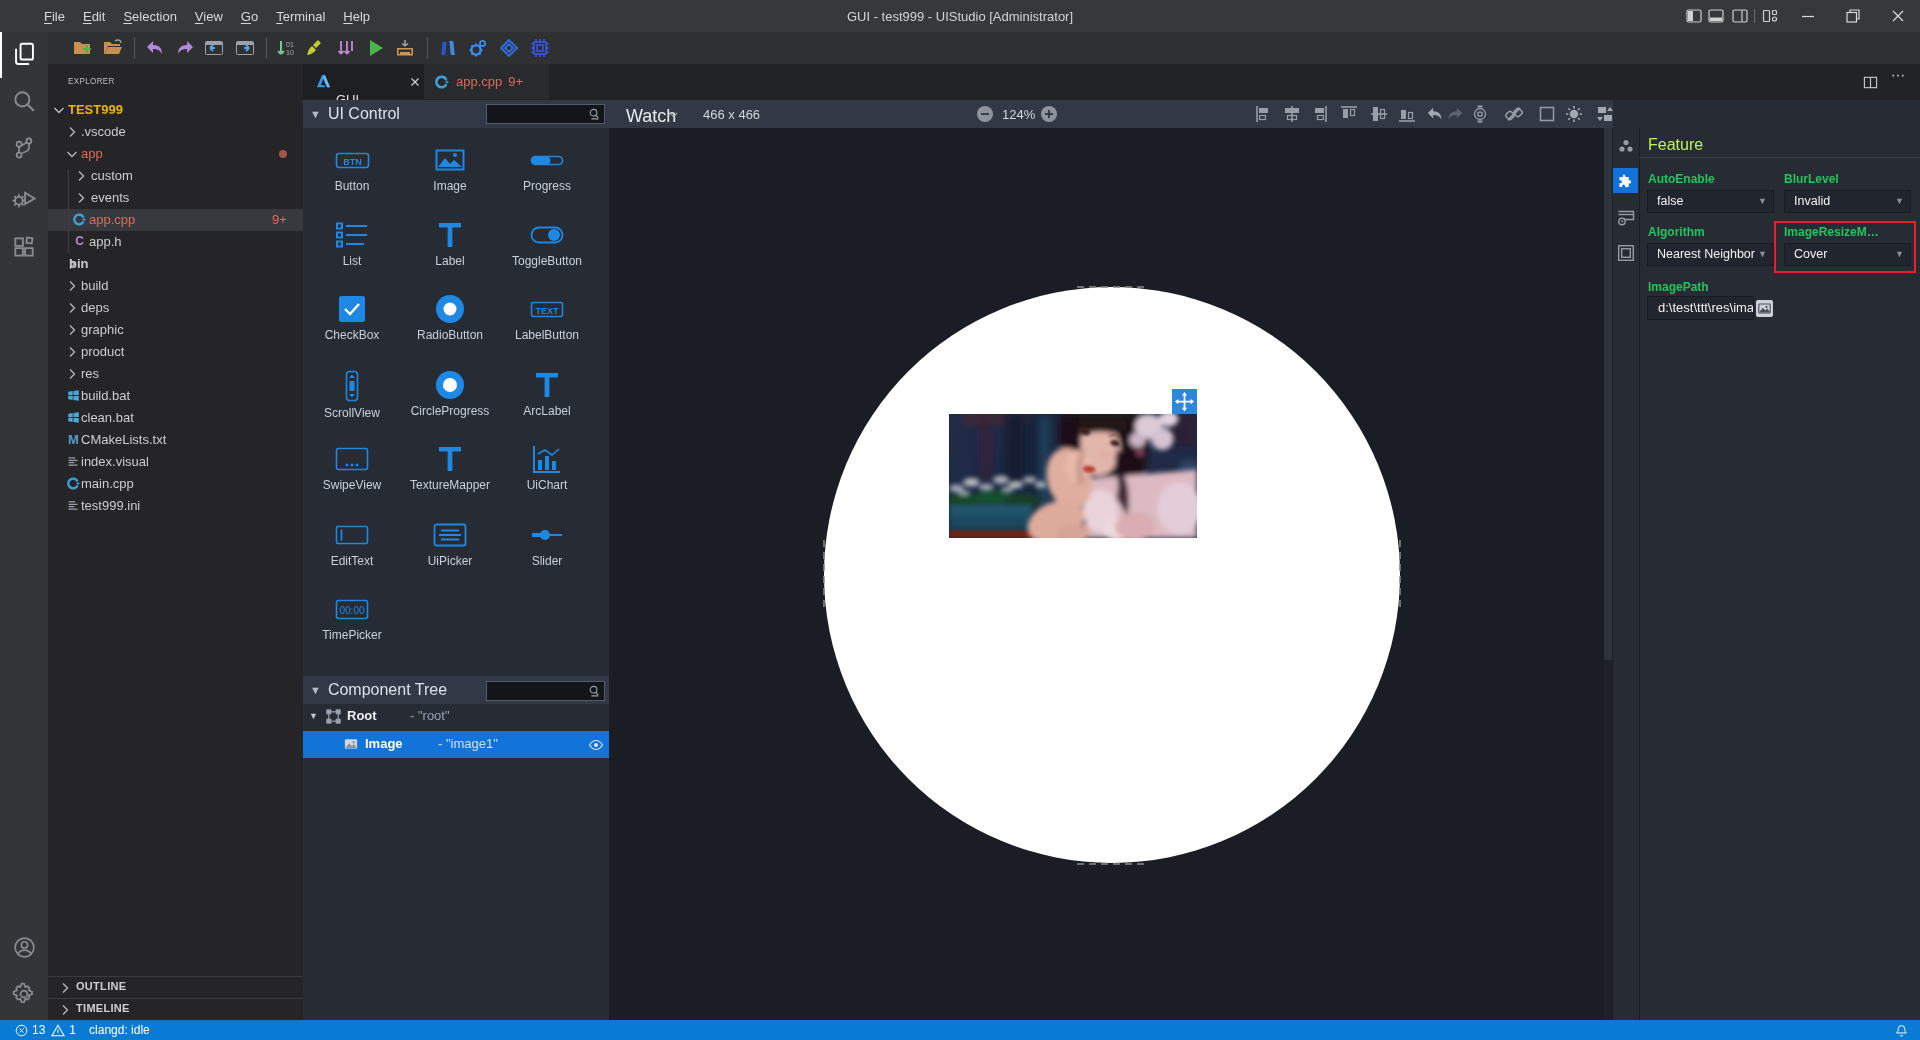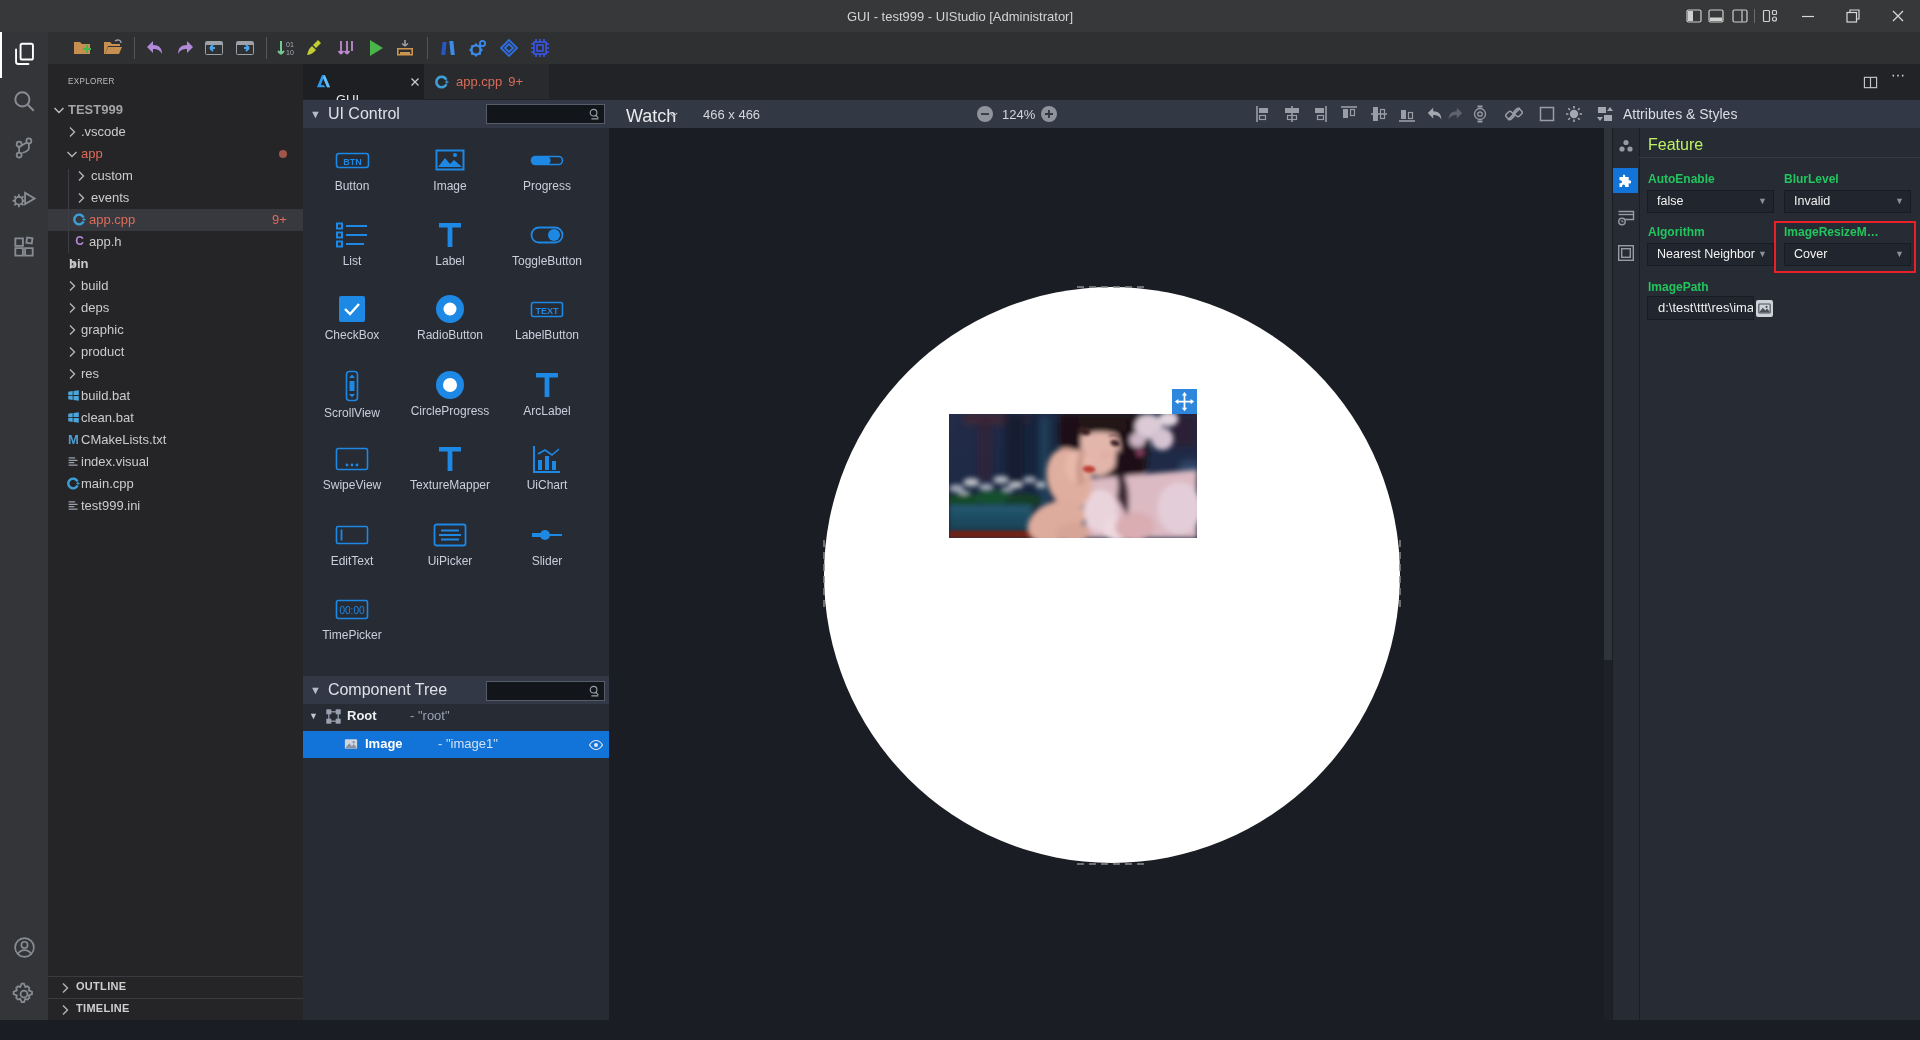--- a/index.html
+++ b/index.html
@@ -46,20 +46,29 @@
   .rplabel{position:absolute;font-size:12px;font-weight:bold;color:#22c55e;}
   .dropdown{position:absolute;width:127px;height:23px;background:#21252d;border:1px solid #181b21;box-sizing:border-box;color:#f2f2f2;font-size:12.5px;line-height:21px;padding-left:9px;white-space:nowrap;}
   .dropdown .dd{position:absolute;right:6px;top:0;color:#8a8f99;font-size:9px;line-height:21px;}
   
   #statusbar{left:0;top:1020px;width:1920px;height:20px;background:#0a7bd4;color:#fff;font-size:12px;display:flex;align-items:center;}
 </style>
 </head>
 <body>
 <div id="app">
   <div class="abs" id="titlebar"></div>
+  <div class="abs" id="menus">
+    <span><u>F</u>ile</span>
+      <span><u>E</u>dit</span>
+      <span><u>S</u>election</span>
+      <span><u>V</u>iew</span>
+      <span><u>G</u>o</span>
+      <span><u>T</u>erminal</span>
+      <span><u>H</u>elp</span>
+  </div>
   <div class="abs" id="wintitle">GUI - test999 - UIStudio [Administrator]</div>
   <div class="abs" id="winicons" style="left:1670px;top:0;width:250px;height:32px;">
     <svg class="abs" style="left:16px;top:8px" width="16" height="16" viewBox="0 0 16 16">
         <rect x="1" y="2" width="14" height="12" rx="1.5" fill="none" stroke="#d0d0d0" stroke-width="1.2"></rect>
         <path fill="#d0d0d0" d="M2 3h5v10H2z"></path>
       </svg>
     <svg class="abs" style="left:38px;top:8px" width="16" height="16" viewBox="0 0 16 16">
         <rect x="1" y="2" width="14" height="12" rx="1.5" fill="none" stroke="#d0d0d0" stroke-width="1.2"></rect>
         <path fill="#d0d0d0" d="M2 9.5h12V13H2z"></path>
       </svg>
@@ -214,21 +223,21 @@
       </div>
   </div>
   <div class="abs" id="sidebar">
     <div id="expl-head">EXPLORER</div>
     <div id="expl-dots" style="position:absolute;left:270px;top:8px;color:#cfcfcf;">⋯</div>
     <div class="tree" id="tree">
       <div class="trow">
           <svg class="twist" style="left:3px" viewBox="0 0 16 16">
             <path d="M3.5 6l4.5 4.5L12.5 6" fill="none" stroke="#c0c0c0" stroke-width="1.4"></path>
           </svg>
-          <span style="position:absolute;left:20px;font-weight:bold;color:#a3a3a3;">TEST999</span>
+          <span style="position:absolute;left:20px;font-weight:bold;color:#eab308;">TEST999</span>
         </div>
       <div class="trow">
           <svg class="twist" style="left:16px" viewBox="0 0 16 16">
             <path d="M6 3.5 10.5 8 6 12.5" fill="none" stroke="#b4b4b4" stroke-width="1.4"></path>
           </svg>
           <span style="position:absolute;left:33px;">.vscode</span>
         </div>
       <div class="trow">
           <svg class="twist" style="left:16px" viewBox="0 0 16 16">
             <path d="M3.5 6l4.5 4.5L12.5 6" fill="none" stroke="#b4b4b4" stroke-width="1.4"></path>
@@ -722,21 +731,20 @@
       </svg>
     <svg class="abs" style="left:987px;top:5px" width="18" height="18" viewBox="0 0 18 18">
         <g fill="#a4a9b1">
           <rect x="2" y="2" width="8" height="6"></rect>
           <rect x="8" y="10" width="8" height="6"></rect>
           <path d="M14 2l3 4h-6zM4 16l-3-4h6z"></path>
         </g>
       </svg>
   </div>
   <div class="abs" id="rightpanel">
-    <div id="rphead">Attributes &amp; Styles</div>
     <div id="rpcol">
       <svg style="position:absolute;left:5px;top:10px" width="16" height="16" viewBox="0 0 16 16">
           <g fill="#969ba4">
             <circle cx="8" cy="4.5" r="2.6"></circle>
             <circle cx="4" cy="11" r="2.6"></circle>
             <circle cx="12" cy="11" r="2.6"></circle>
           </g>
         </svg>
       <div style="position:absolute;left:0;top:40px;width:25px;height:25px;background:#1273d8;">
           <svg style="position:absolute;left:4px;top:4px" width="17" height="17" viewBox="0 0 24 24">
@@ -772,13 +780,31 @@
     <div class="rplabel" style="left:35px;top:180px;">ImagePath</div>
     <div style="position:absolute;left:34px;top:196px;width:107px;height:24px;background:#21252d;border:1px solid #181b21;box-sizing:border-box;color:#f0f0f0;font-size:13px;line-height:22px;padding-left:10px;white-space:nowrap;overflow:hidden;">d:\test\ttt\res\imag</div>
     <div style="position:absolute;left:143px;top:200px;width:17px;height:17px;background:#cdd2d9;border-radius:2px;">
         <svg style="position:absolute;left:2px;top:2px" width="13" height="13" viewBox="0 0 16 16">
           <rect x="1" y="2.5" width="14" height="11" rx="1" fill="none" stroke="#4a4f57" stroke-width="1.4"></rect>
           <path fill="#4a4f57" d="M2 12l4-5 3 3.5L11 8l3 3.5v1.5H2z"></path>
           <circle cx="10.5" cy="6" r="1.3" fill="#4a4f57"></circle>
         </svg>
       </div>
   </div>
+  <div class="abs" id="statusbar">
+    <svg style="margin-left:15px" width="13" height="13" viewBox="0 0 16 16">
+        <g fill="none" stroke="#fff" stroke-width="1.2">
+          <circle cx="8" cy="8" r="6.5"></circle>
+          <path d="M5.5 5.5l5 5M10.5 5.5l-5 5"></path>
+        </g>
+      </svg>
+    <span style="margin-left:4px;">13</span>
+    <svg style="margin-left:6px" width="14" height="13" viewBox="0 0 16 15">
+        <path d="M8 1.5 15 13.5H1z" fill="none" stroke="#fff" stroke-width="1.2"></path>
+        <path d="M8 6v4M8 11.2v.2" stroke="#fff" stroke-width="1.2"></path>
+      </svg>
+    <span style="margin-left:4px;">1</span>
+    <span style="margin-left:13px;">clangd: idle</span>
+    <svg style="position:absolute;right:12px;top:4px" width="13" height="13" viewBox="0 0 16 16">
+        <path fill="none" stroke="#fff" stroke-width="1.2" d="M8 2a4 4 0 0 1 4 4c0 3 1 4 2 5H2c1-1 2-2 2-5a4 4 0 0 1 4-4zM6.5 13.5a1.5 1.5 0 0 0 3 0"></path>
+      </svg>
+  </div>
 </div>
 
 </body></html>

